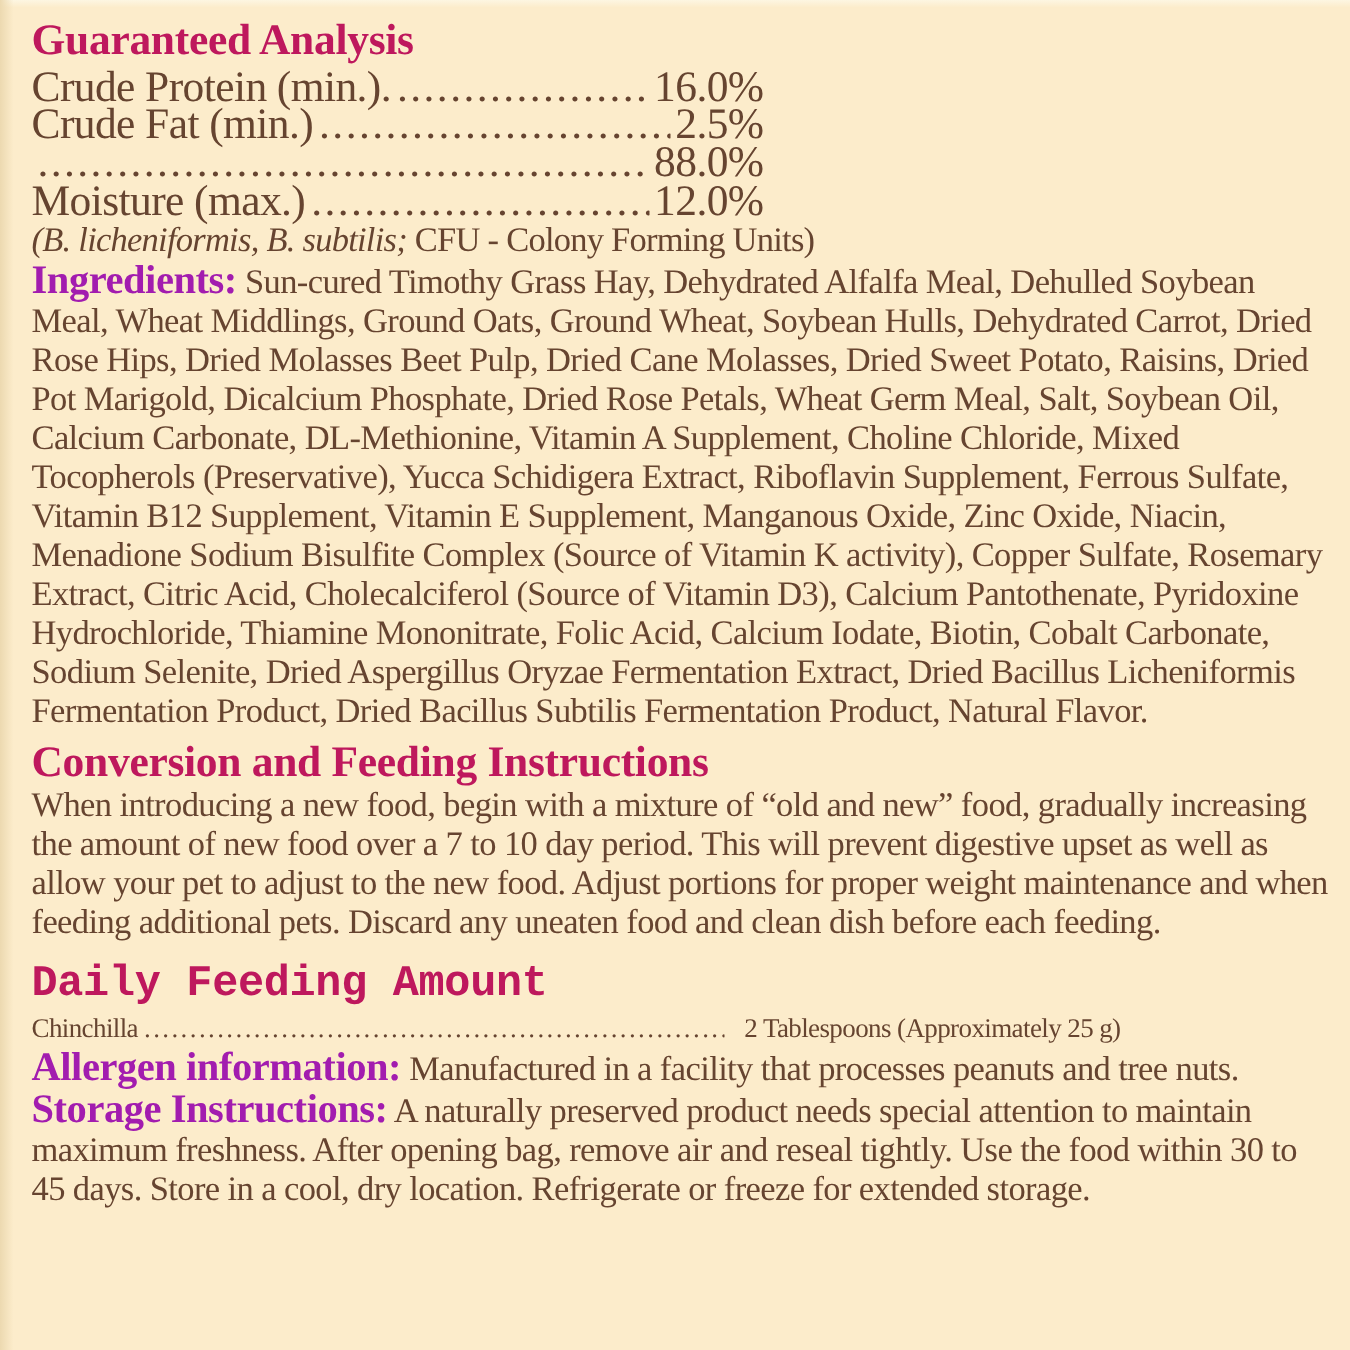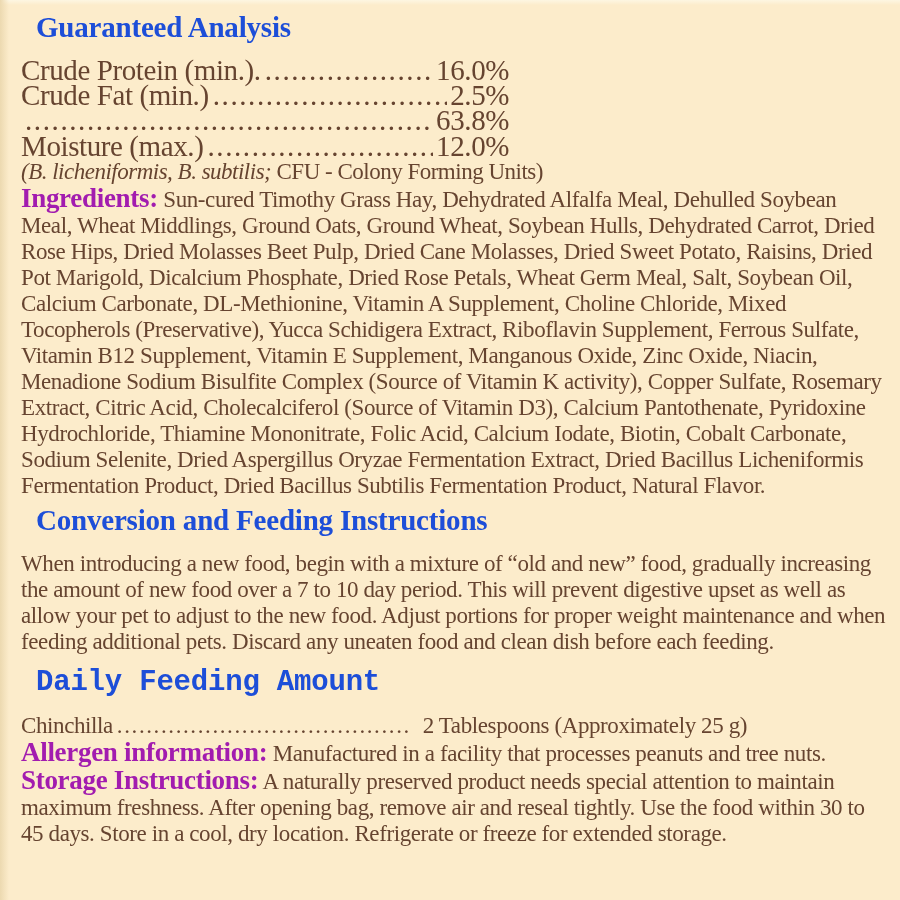--- a/index.html
+++ b/index.html
@@ -16,25 +16,25 @@
     width:900px;height:900px;
     padding:10px 8px 0 21px;
     overflow:hidden;
   }
   .edge-top{position:absolute;top:0;left:0;right:0;height:5px;
     background:linear-gradient(#fdf6e2,rgba(253,246,226,0));pointer-events:none;}
   .edge-left{position:absolute;top:0;left:0;bottom:0;width:9px;
     background:linear-gradient(90deg,#ecd9b0,rgba(236,217,176,0));pointer-events:none;}
 
   h1{
-    margin:15px;
+    margin:0;
     font-size:29px;
     line-height:31px;
     font-weight:bold;
-    color:#1d4ed8;
+    color:#be185d;
     letter-spacing:-0.2px;
   }
   .ga-title{margin-top:2px;}
   .ga-rows{width:488px;margin-top:3px;font-size:29px;line-height:25.2px;}
   .row{display:flex;align-items:baseline;}
   .row-lbl{white-space:nowrap;letter-spacing:-0.4px;}
   .dots{flex:1;overflow:hidden;white-space:nowrap;margin:0 3px 0 4px;}
   .dots::before{
     content:".......................................................................................................";
     letter-spacing:1.6px;
@@ -43,21 +43,21 @@
   .species-note{font-size:23px;line-height:26px;letter-spacing:-0.5px;white-space:nowrap;}
   .species-note .it{font-style:italic;}
 
   p.body{margin:0;font-size:23px;line-height:26px;letter-spacing:-0.4px;}
   .lead{font-weight:bold;font-size:27px;color:#a21caf;letter-spacing:-0.3px;}
 
   .ingredients-p{margin-top:14px;}
   .conv-title{margin-top:6px;}
   .conv-p{margin-top:1px;}
   .daily-title{margin-top:12px;font-family:Liberation Mono, monospace;}
-  .feed-row{width:726px;margin-top:1px;font-size:23px;line-height:26px;}
+  .feed-row{width:726px;margin-top:1px;font-size:18px;line-height:26px;}
   .feed-row .row-val{padding-left:10px;}
   .allergen-p{margin-top:12px;}
   .storage-p{margin-top:12px;line-height:27px;}
 </style>
 </head>
 <body>
 
 <div class="label">
   <div class="edge-top"></div>
   <div class="edge-left"></div>
@@ -70,21 +70,21 @@
         <span class="dots"></span>
         <span class="row-val">16.0%</span>
       </div>
       <div class="row">
         <span class="row-lbl">Crude Fat (min.)</span>
         <span class="dots"></span>
         <span class="row-val">2.5%</span>
       </div>
       <div class="row">
         <span class="dots"></span>
-        <span class="row-val">63.8%</span>
+        <span class="row-val">88.0%</span>
       </div>
       <div class="row">
         <span class="row-lbl">Moisture (max.)</span>
         <span class="dots"></span>
         <span class="row-val">12.0%</span>
       </div>
     </div>
     <div class="species-note"><span class="it">(B. licheniformis, B. subtilis;</span><span> CFU - Colony Forming Units)</span></div>
   </section>
 

